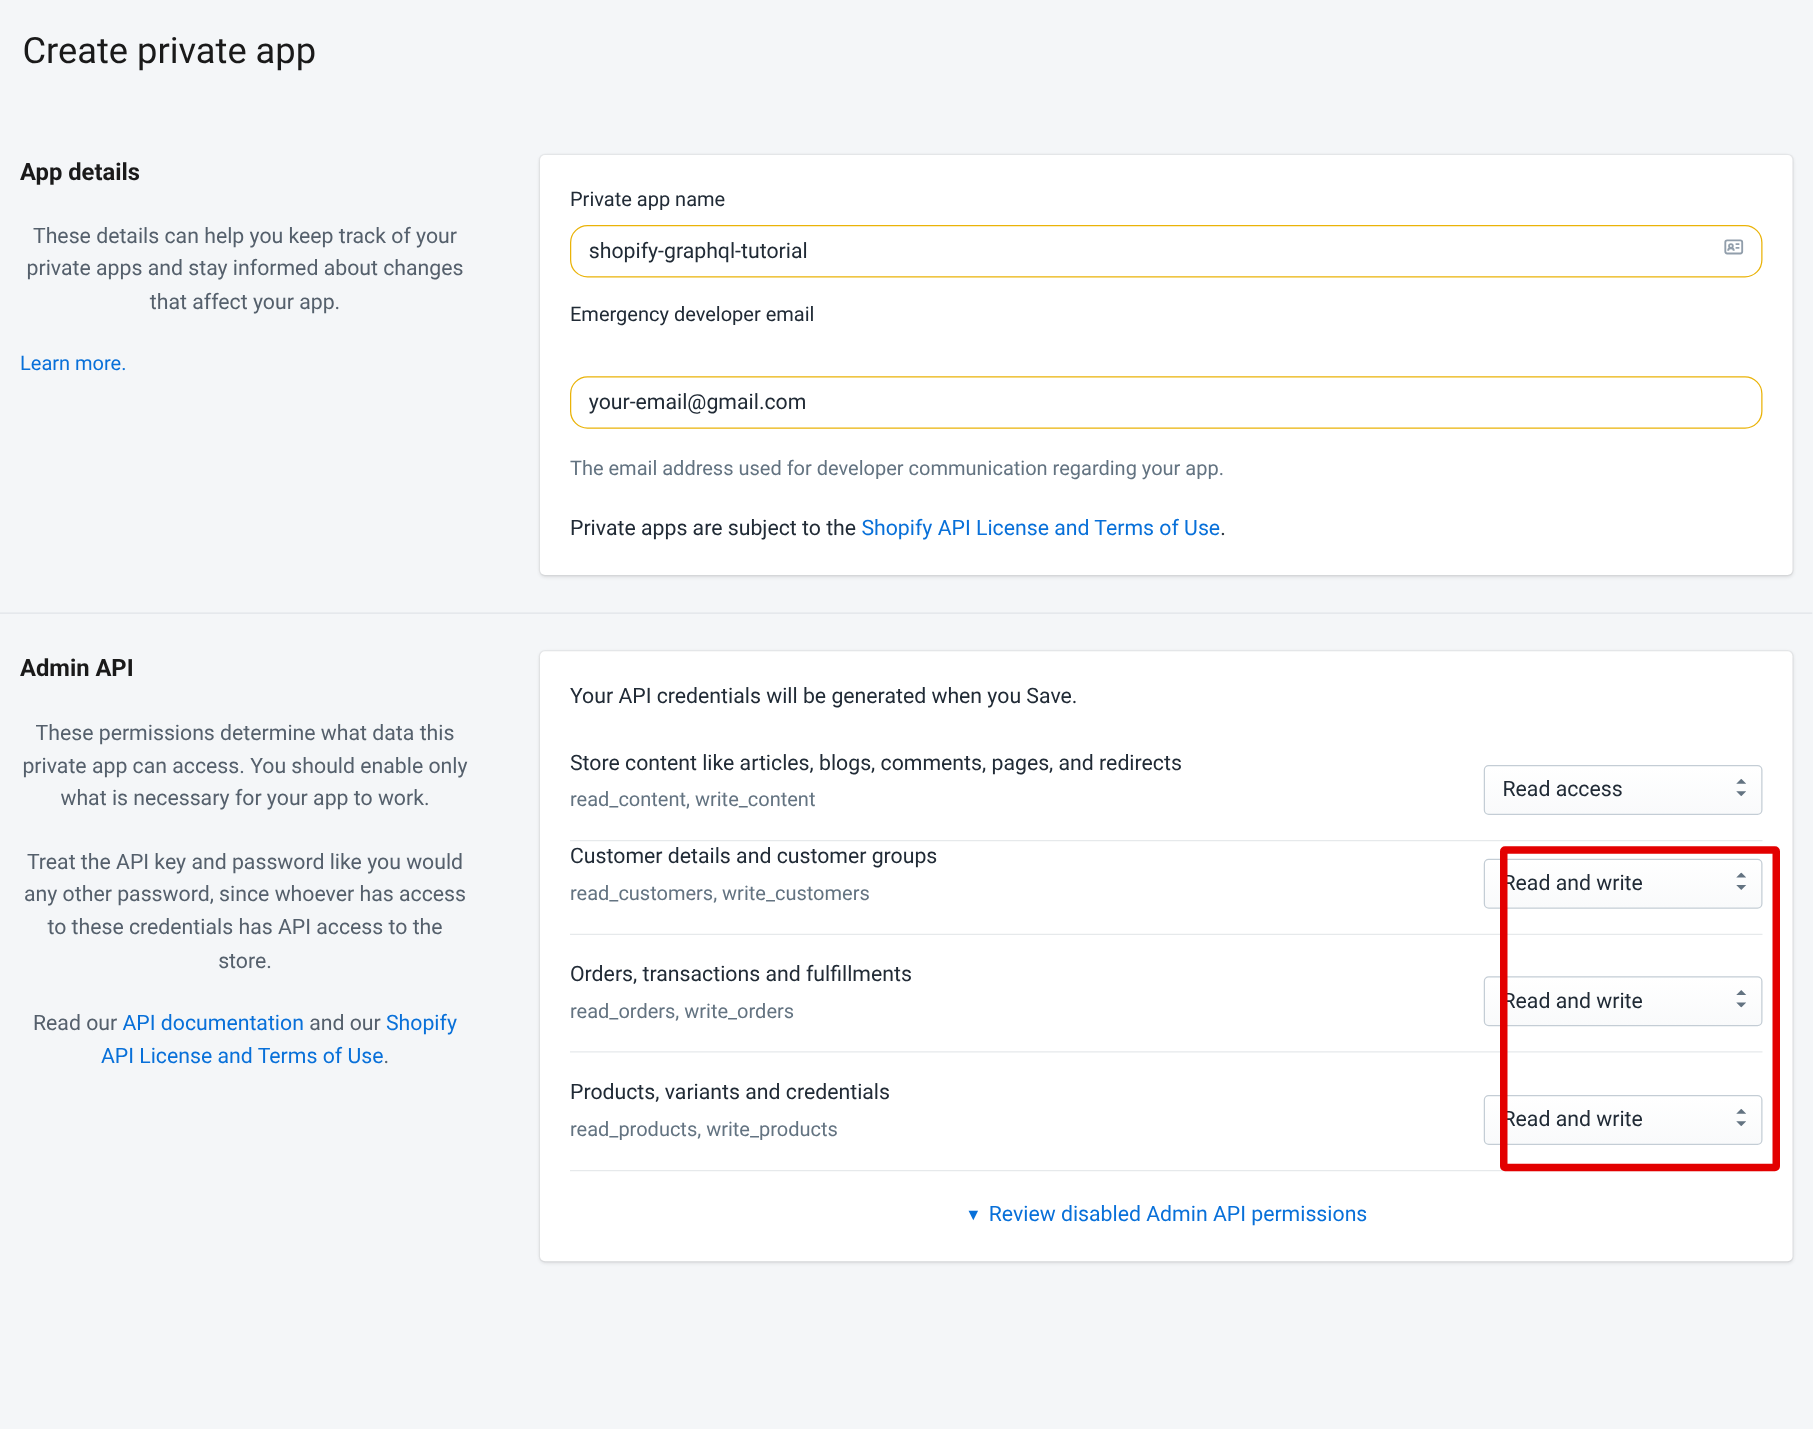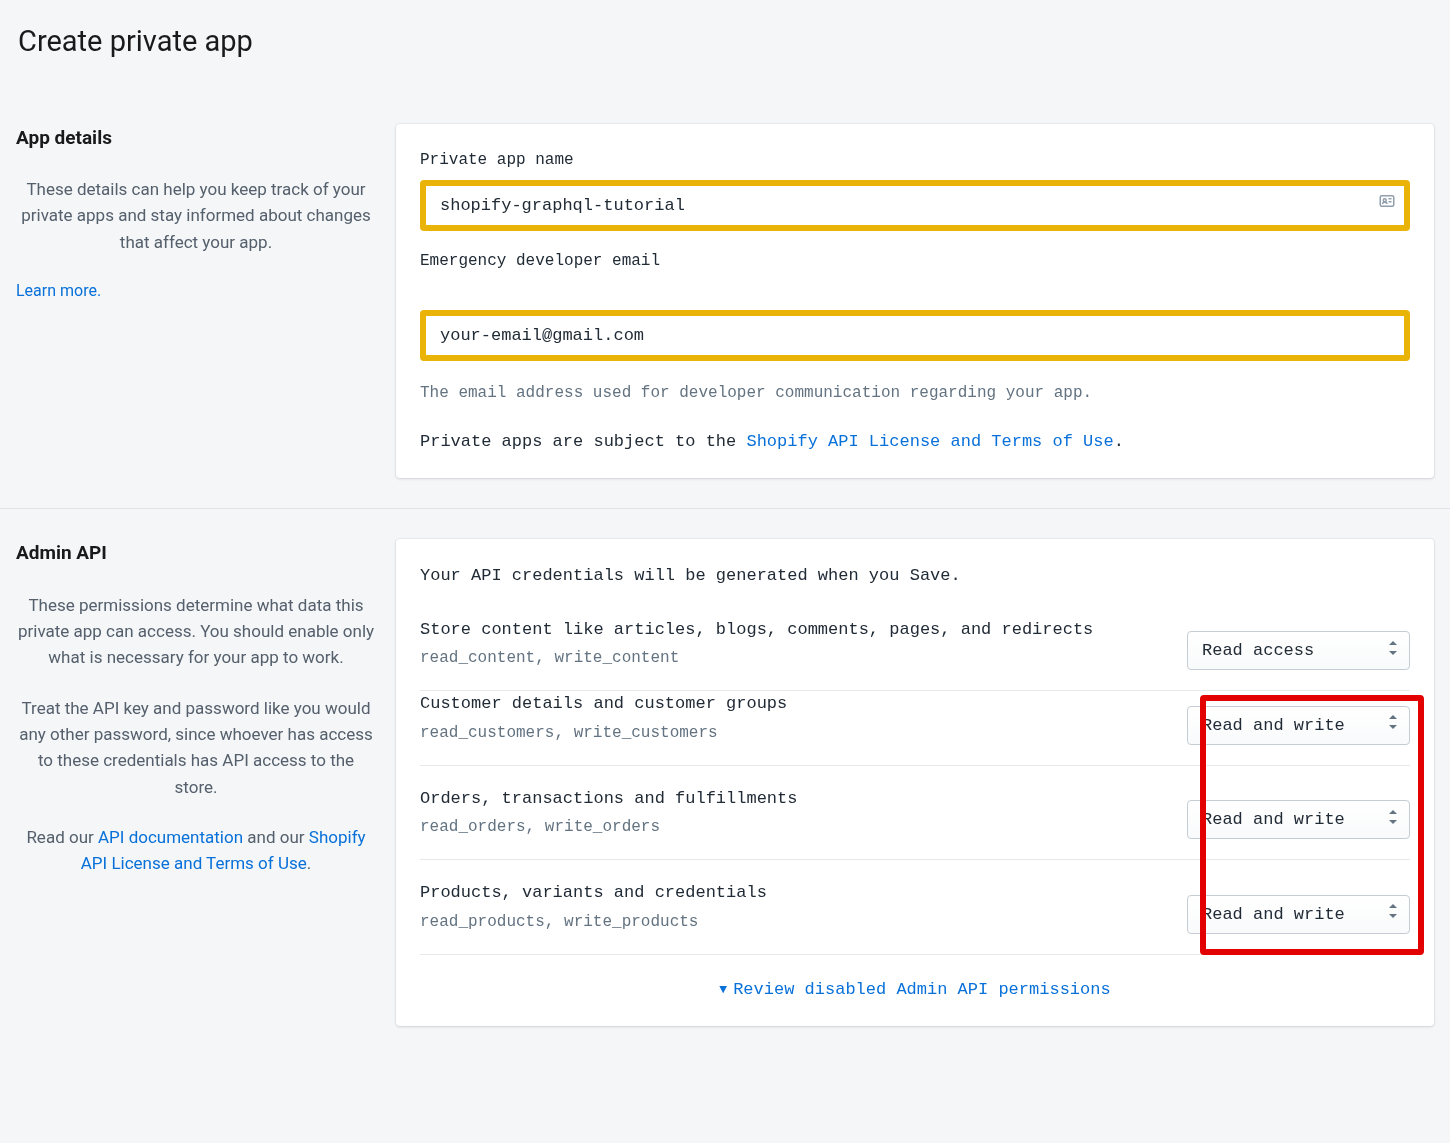--- a/index.html
+++ b/index.html
@@ -20,21 +20,21 @@
     }
     .page-title {
       font-size: 29px;
       font-weight: 400;
       color: #1a1a1a;
       margin-bottom: 60px;
       margin-left: 2px;
     }
     .section {
       display: flex;
-      gap: 20px;
+      gap: 56px;
       margin-bottom: 30px;
     }
     .section-left {
       width: 360px;
       flex-shrink: 0;
     }
     .section-title {
       font-size: 19px;
       font-weight: 700;
       color: #1a1a1a;
@@ -51,40 +51,39 @@
       color: #0870d9;
       text-decoration: none;
       cursor: pointer;
     }
     .card {
       flex: 1;
       background: #fff;
       border-radius: 4px;
       box-shadow: 0 0 0 1px rgba(63,63,68,0.05), 0 1px 3px 0 rgba(63,63,68,0.15);
       padding: 24px;
-      font-family: Liberation Mono, monospace;
     }
     .form-field {
       margin-bottom: 18px;
     }
     .field-label {
       display: block;
       font-size: 16px;
       color: #212b36;
       margin-bottom: 8px;
     }
     .input-wrap {
       position: relative;
     }
     .text-input {
       width: 100%;
       padding: 10px 42px 10px 14px;
       font-size: 17px;
-      border: 6px solid #eab308;
-      border-radius: 4px;
+      border: 1px solid #eab308;
+      border-radius: 14px;
       color: #212b36;
       background: #fff;
       font-family: inherit;
     }
     .input-icon {
       position: absolute;
       right: 14px;
       top: 50%;
       transform: translateY(-50%);
       color: #919eab;

